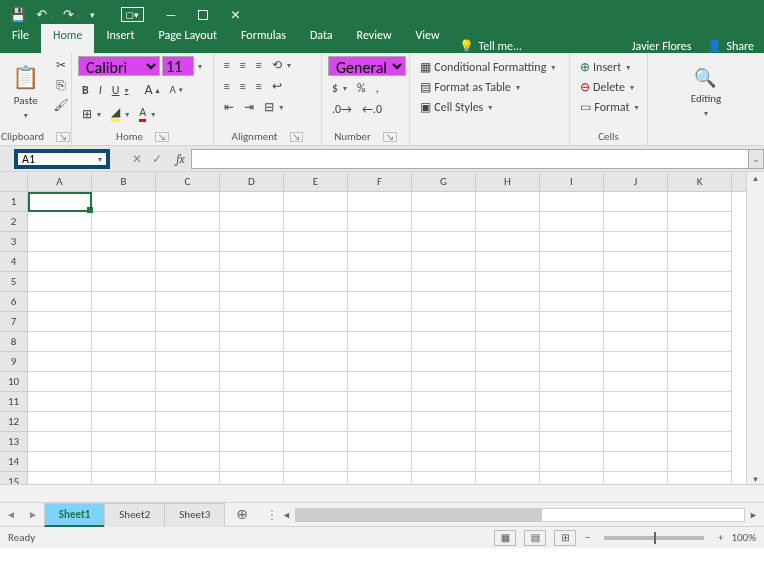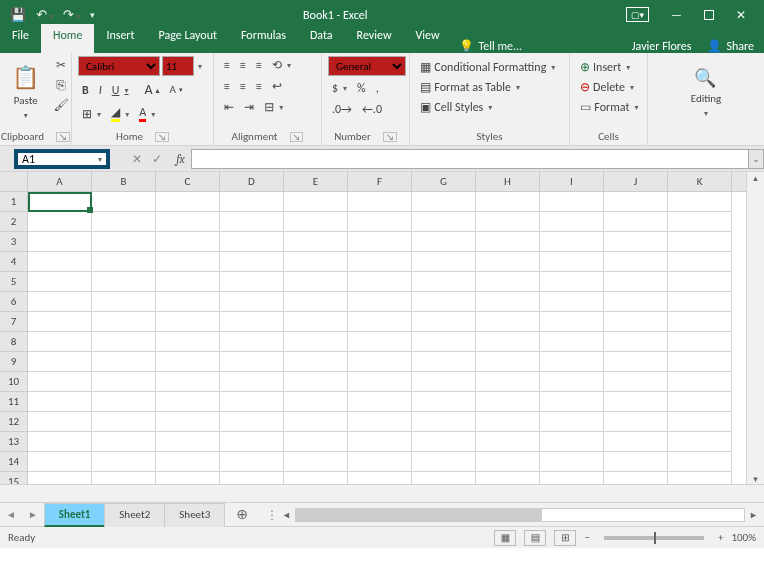--- a/index.html
+++ b/index.html
@@ -18,21 +18,21 @@
 .ribbon { height: 93px; background: #f1f1f1; border-bottom: 1px solid #d4d4d4; display: flex; }
 .group { border-right: 1px solid #d8d8d8; padding: 3px 6px 0; display: flex; flex-direction: column; justify-content: space-between; }
 .group .body { flex:1; display:flex; gap:4px; }
 .group .label { text-align: center; font-size: 11px; color: #595959; padding: 2px 0; display:flex; justify-content:center; align-items:center; gap:12px; }
 .dlaunch { font-size: 9px; color: #777; border:1px solid #c0c0c0; padding:0 2px; line-height:8px; }
 .btn { display:flex; align-items:center; justify-content:center; padding:2px 4px; color:#444; font-size:12px; gap:3px; }
 .btn.big { flex-direction:column; font-size:11px; padding:4px 6px; }
 .ddarr::after { content:"▾"; font-size:8px; color:#666; margin-left:2px; }
 .col { display:flex; flex-direction:column; gap:2px; }
 .row { display:flex; align-items:center; gap:2px; }
-select,input.fsize { font-size:11px; border:1px solid #ababab; background:#b91c1c; height:20px; padding:0 3px; }
+select,input.fsize { font-size:16px; border:1px solid #ababab; background:#d946ef; height:20px; padding:0 3px; }
 input.fsize { width:32px; }
 .fmtbar { height:26px; background:#e6e6e6; border-bottom:1px solid #d4d4d4; display:flex; align-items:center; }
 .namebox { width:96px; height:20px; margin:0 14px; border:4px solid #0c4a6e; background:#fff; padding:0 4px; font-size:12px; display:flex; align-items:center; justify-content:space-between;}
 .fxbtns { display:flex; gap:10px; padding:0 8px; color:#888; }
 .fxlabel { font-style:italic; font-family:"Cambria",serif; padding:0 6px; color:#555;}
 .fxinput { flex:1; height:20px; border:1px solid #ababab; border-right:none; background:#fff; margin-right:0;}
 .fxdd { width:16px; border:1px solid #ababab; height:20px; background:#e6e6e6; text-align:center; font-size:9px; color:#666; line-height:18px;}
 .gridwrap { position:relative; height:330px; background:#fff; }
 .corner { position:absolute; left:0; top:0; width:28px; height:20px; background:#e6e6e6; border-right:1px solid #ccc; border-bottom:1px solid #ccc;}
 .colheads { position:absolute; left:28px; top:0; right:18px; height:20px; display:flex; background:#e6e6e6; border-bottom:1px solid #ccc;}
@@ -63,21 +63,20 @@
 </head>
 <body>
 
 <div class="titlebar">
   <div class="qat">
     <span>💾</span>
     <span class="ddarr">↶</span>
     <span class="ddarr">↷</span>
     <span style="font-size:9px;">▾</span>
   </div>
-  <div class="title">Book1 - Excel</div>
   <div class="winctl">
     <span style="border:1px solid #fff; padding:1px 4px; font-size:9px;">▢▾</span>
     <span>—</span>
     <span style="border:1px solid #fff; width:10px; height:10px; display:inline-block;"></span>
     <span>✕</span>
   </div>
 </div>
 
 <div class="tabs">
   <div class="tab">File</div>
@@ -213,23 +212,20 @@
         </div>
       <div class="btn ddarr" style="justify-content:flex-start;">
           <span>▤</span>
           <span>Format as Table</span>
         </div>
       <div class="btn ddarr" style="justify-content:flex-start;">
           <span>▣</span>
           <span>Cell Styles</span>
         </div>
     </div>
-    <div class="label">
-        <span>Styles</span>
-      </div>
   </div>
 
   <div class="group" style="width:78px;">
     <div class="body col" style="gap:2px;padding-top:2px;">
       <div class="btn ddarr" style="justify-content:flex-start;">
           <span style="color:#217346">⊕</span>
           <span>Insert</span>
         </div>
       <div class="btn ddarr" style="justify-content:flex-start;">
           <span style="color:#c00">⊖</span>

